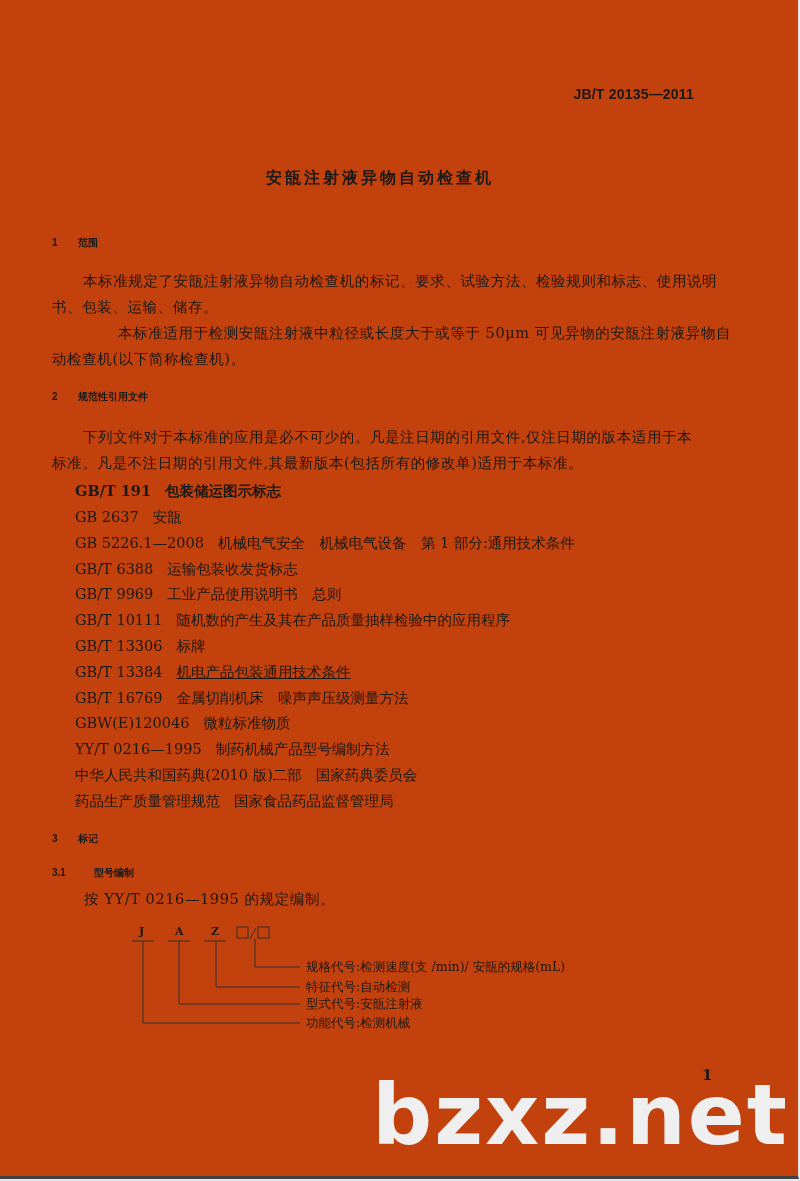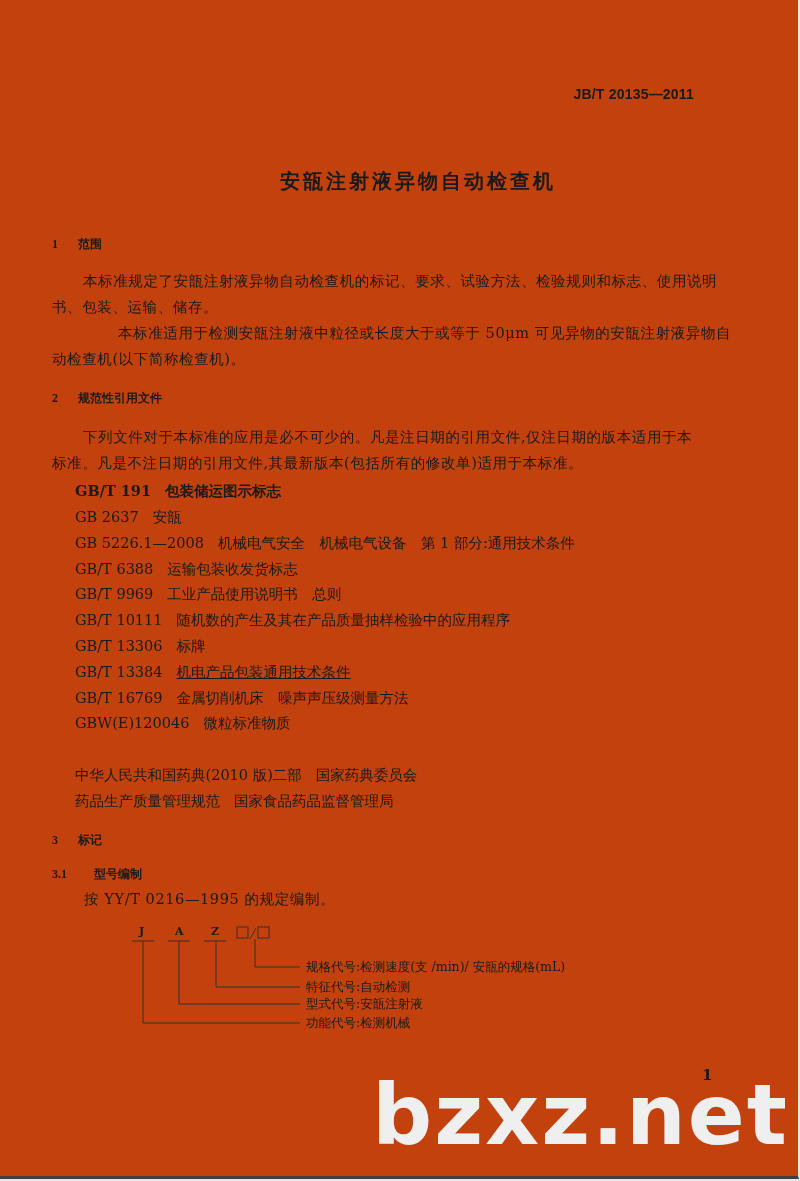--- a/index.html
+++ b/index.html
@@ -18,25 +18,25 @@
   }
   .abs { position: absolute; white-space: nowrap; }
   .std-code {
     right: 104px; top: 86px;
     font-family: "Liberation Sans", "DejaVu Sans", sans-serif;
     font-weight: bold; font-size: 14px; letter-spacing: 0.2px;
   }
   .title {
     left: 0; width: 760px; top: 168px; text-align: center;
     font-family: "DejaVu Sans", "Liberation Sans", sans-serif;
-    font-weight: bold; font-size: 20px; letter-spacing: 3px; margin-left: 38px;
+    font-weight: bold; font-size: 16px; letter-spacing: 3px;
   }
   .h1 {
-    font-family: Liberation Serif, serif;
-    font-weight: bold; font-size: 12px;
+    font-family: Liberation Sans, sans-serif;
+    font-weight: bold; font-size: 10px;
   }
   .h1 .num { display: inline-block; width: 26px; }
   .h2 .num { display: inline-block; width: 42px; }
   .para { font-size: 14.5px; letter-spacing: 0.6px; }
   .ref { left: 75px; font-size: 14.5px; }
   .ref .code { display: inline-block; margin-right: 14px; }
   .diagram { position: absolute; left: 130px; top: 920px; width: 480px; height: 120px; }
   .diagram .lbl {
     position: absolute; font-size: 12.5px; white-space: nowrap;
   }
@@ -74,20 +74,21 @@
   <div class="abs ref" style="top:482px;font-weight:bold;"><span class="code">GB/T 191</span><span>包装储运图示标志</span></div>
   <div class="abs ref" style="top:508px;"><span class="code">GB 2637</span><span>安瓿</span></div>
   <div class="abs ref" style="top:534px;"><span class="code">GB 5226.1—2008</span><span>机械电气安全　机械电气设备　第 1 部分:通用技术条件</span></div>
   <div class="abs ref" style="top:560px;"><span class="code">GB/T 6388</span><span>运输包装收发货标志</span></div>
   <div class="abs ref" style="top:585px;"><span class="code">GB/T 9969</span><span>工业产品使用说明书　总则</span></div>
   <div class="abs ref" style="top:611px;"><span class="code">GB/T 10111</span><span>随机数的产生及其在产品质量抽样检验中的应用程序</span></div>
   <div class="abs ref" style="top:637px;"><span class="code">GB/T 13306</span><span>标牌</span></div>
   <div class="abs ref" style="top:663px;text-decoration:underline;"><span class="code">GB/T 13384</span><span>机电产品包装通用技术条件</span></div>
   <div class="abs ref" style="top:689px;"><span class="code">GB/T 16769</span><span>金属切削机床　噪声声压级测量方法</span></div>
   <div class="abs ref" style="top:714px;"><span class="code">GBW(E)120046</span><span>微粒标准物质</span></div>
+  <div class="abs ref" style="top:740px;"><span class="code">YY/T 0216—1995</span><span>制药机械产品型号编制方法</span></div>
   <div class="abs ref" style="top:766px;"><span class="code">中华人民共和国药典(2010 版)二部</span><span>国家药典委员会</span></div>
   <div class="abs ref" style="top:792px;"><span class="code">药品生产质量管理规范</span><span>国家食品药品监督管理局</span></div>
 
   <div class="abs h1" style="left:52px; top:832px;">
     <span class="num">3</span><span>标记</span>
   </div>
   <div class="abs h1 h2" style="left:52px; top:866px;">
     <span class="num">3.1</span><span>型号编制</span>
   </div>
   <div class="abs para" style="left:84px; top:890px;">按 YY/T 0216—1995 的规定编制。</div>

